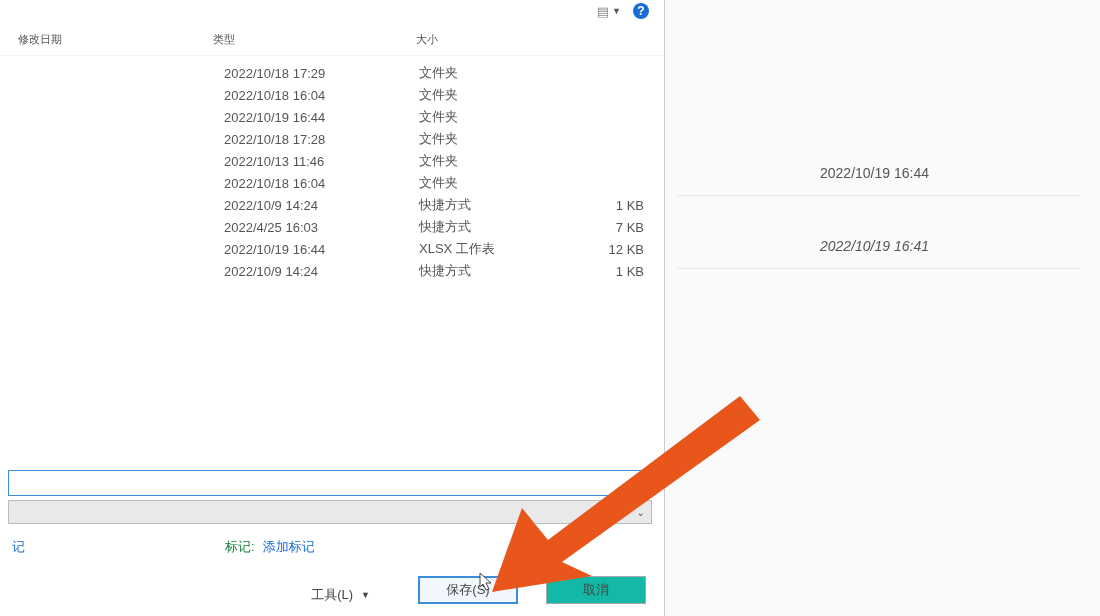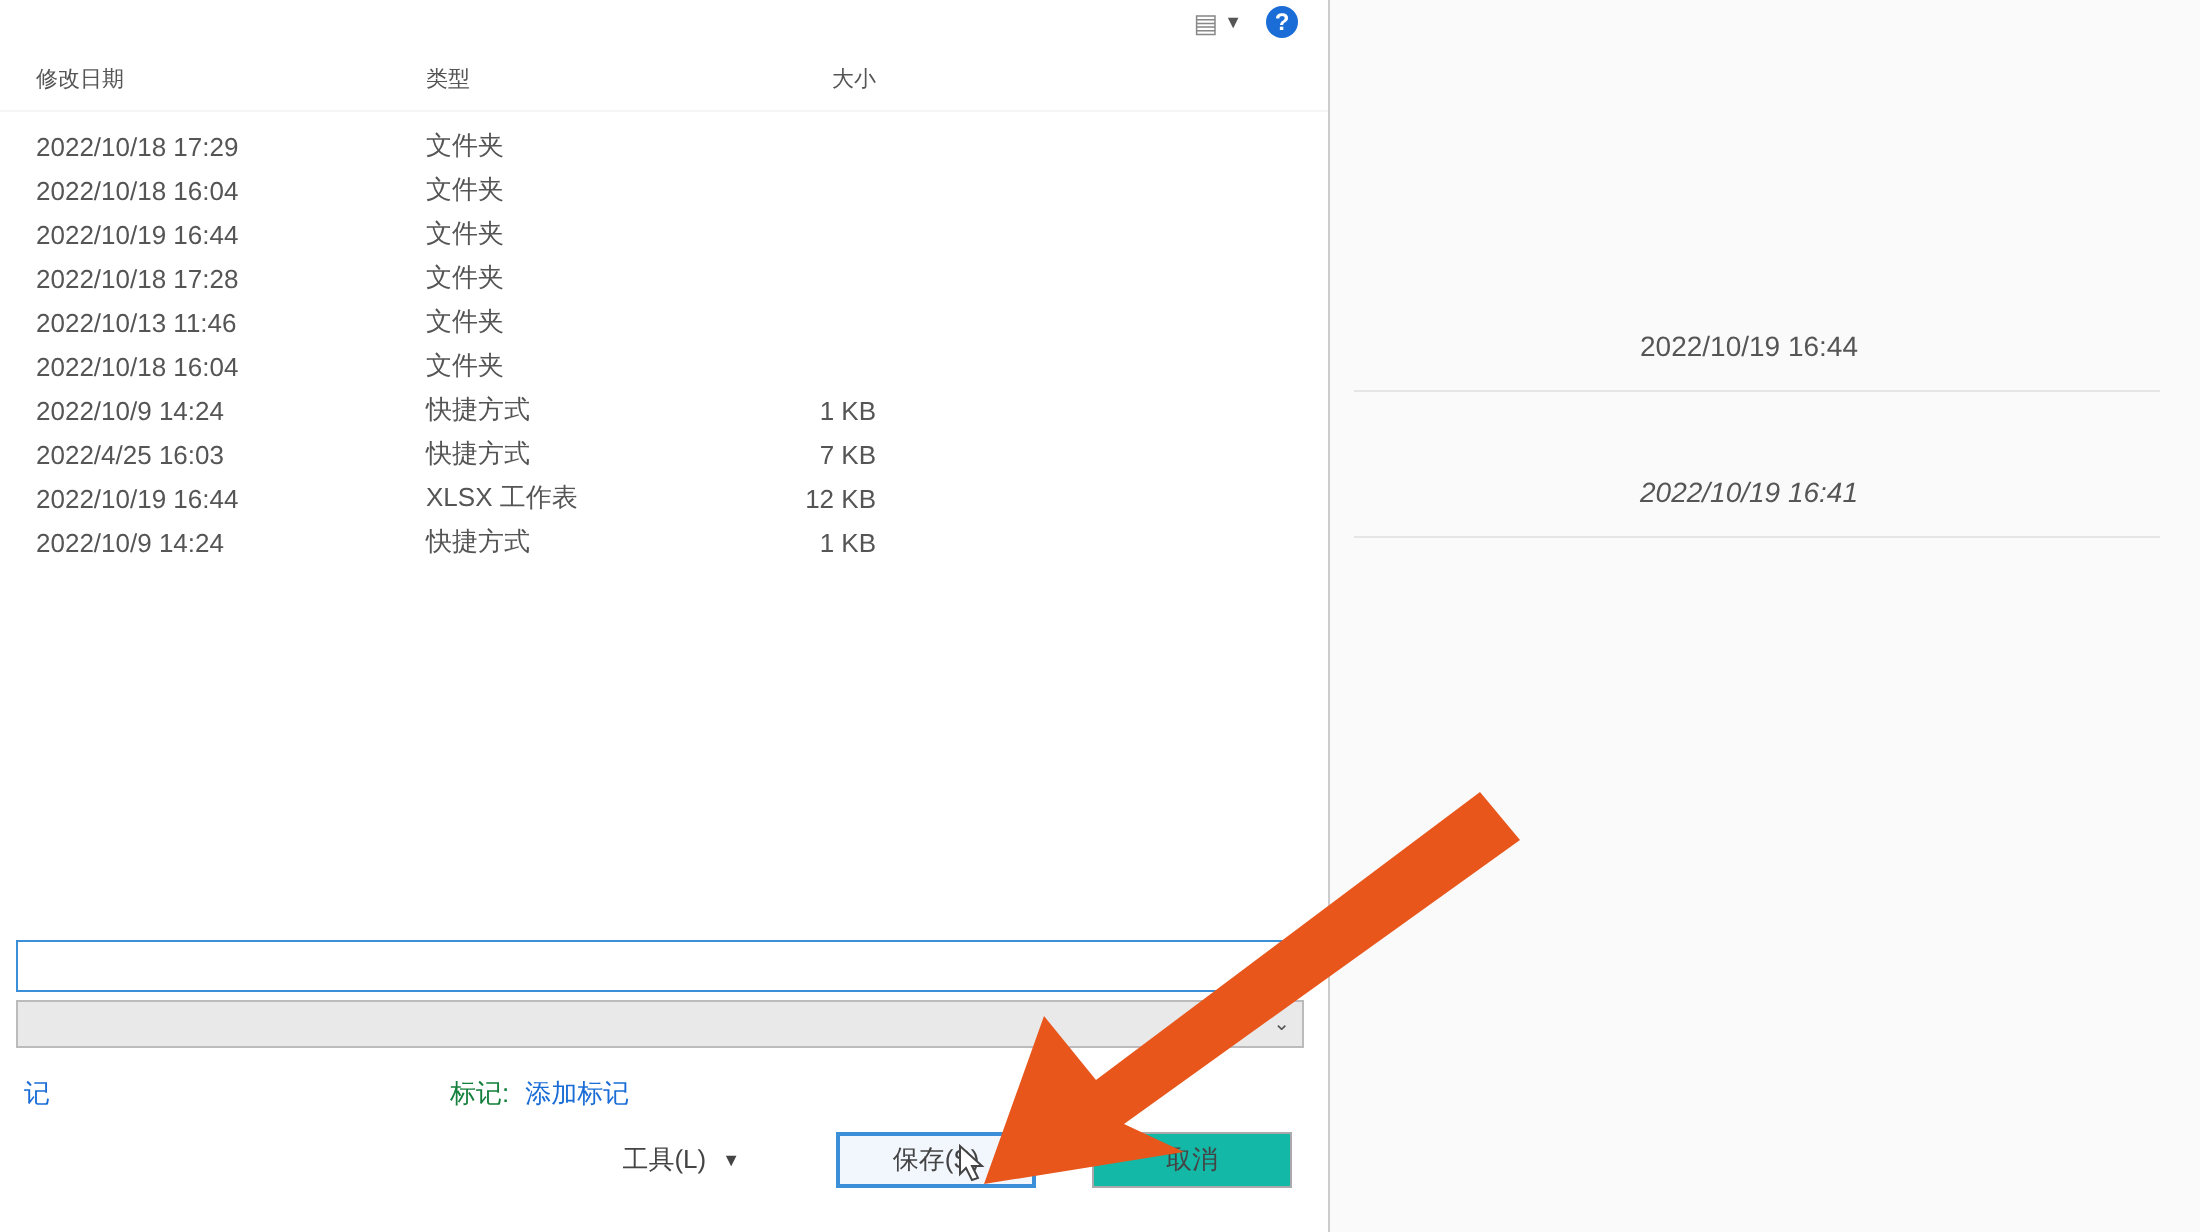--- a/index.html
+++ b/index.html
@@ -63,20 +63,21 @@
     .file-list {
       padding: 6px 0 0 18px;
     }
     .file-row {
       display: flex;
       height: 22px;
       align-items: center;
       color: #555;
       font-size: 13px;
       cursor: default;
+      justify-content: flex-end;
     }
     .spacer { flex: 1; }
     .filename-area {
       padding: 0 12px 0 8px;
     }
     .filename-input {
       width: 100%;
       height: 26px;
       border: 1px solid #3b8fd9;
       background: #fff;
@@ -102,21 +103,21 @@
       display: flex;
       align-items: center;
       padding: 14px 0 0 0;
       font-size: 13px;
     }
     .author-link { color: #1a6dd6; cursor: pointer; margin-left: 4px;}
     .tag-label { color: #15803d; margin-left: 200px;}
     .tag-link { color: #1a6dd6; cursor: pointer; margin-left: 8px;}
     .button-row {
       display: flex;
-      align-items: center;
+      align-items: flex-end;
       justify-content: flex-end;
       padding: 0 18px 12px 0;
       gap: 28px;
       height: 60px;
     }
     .tools-btn {
       color: #444;
       cursor: pointer;
       display: flex; align-items: center; gap: 8px;
       margin-right: 20px;

